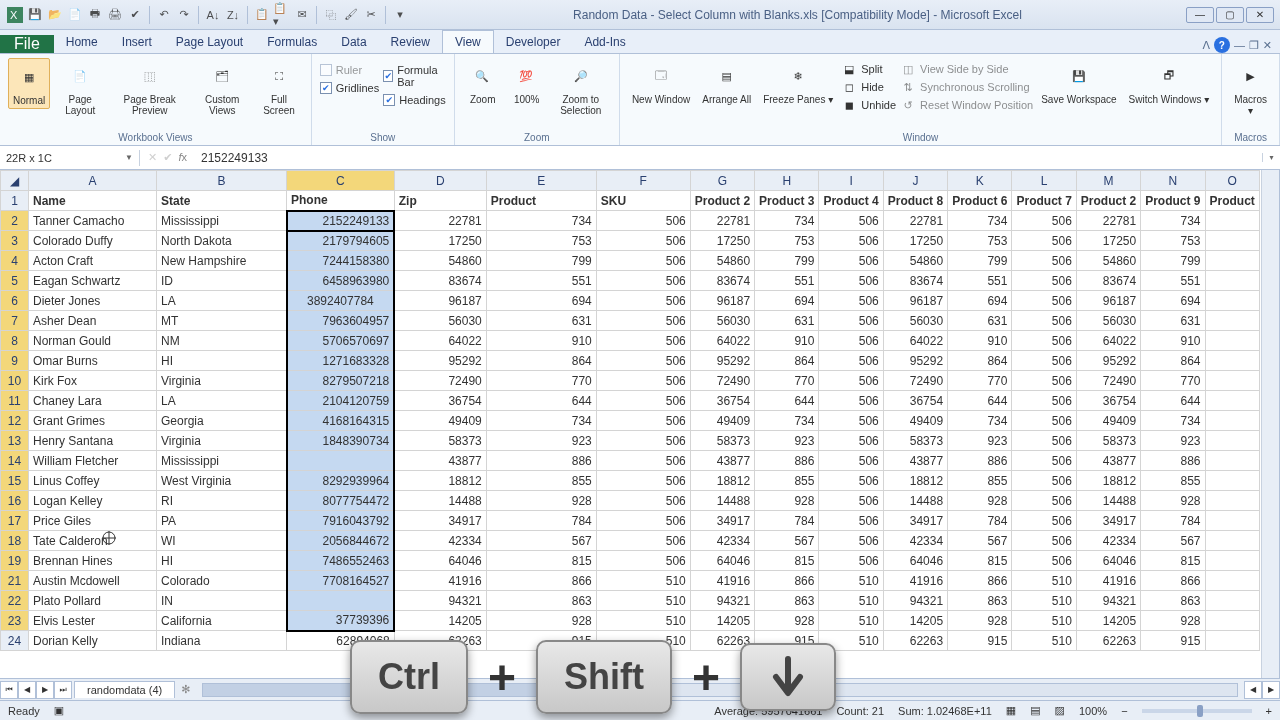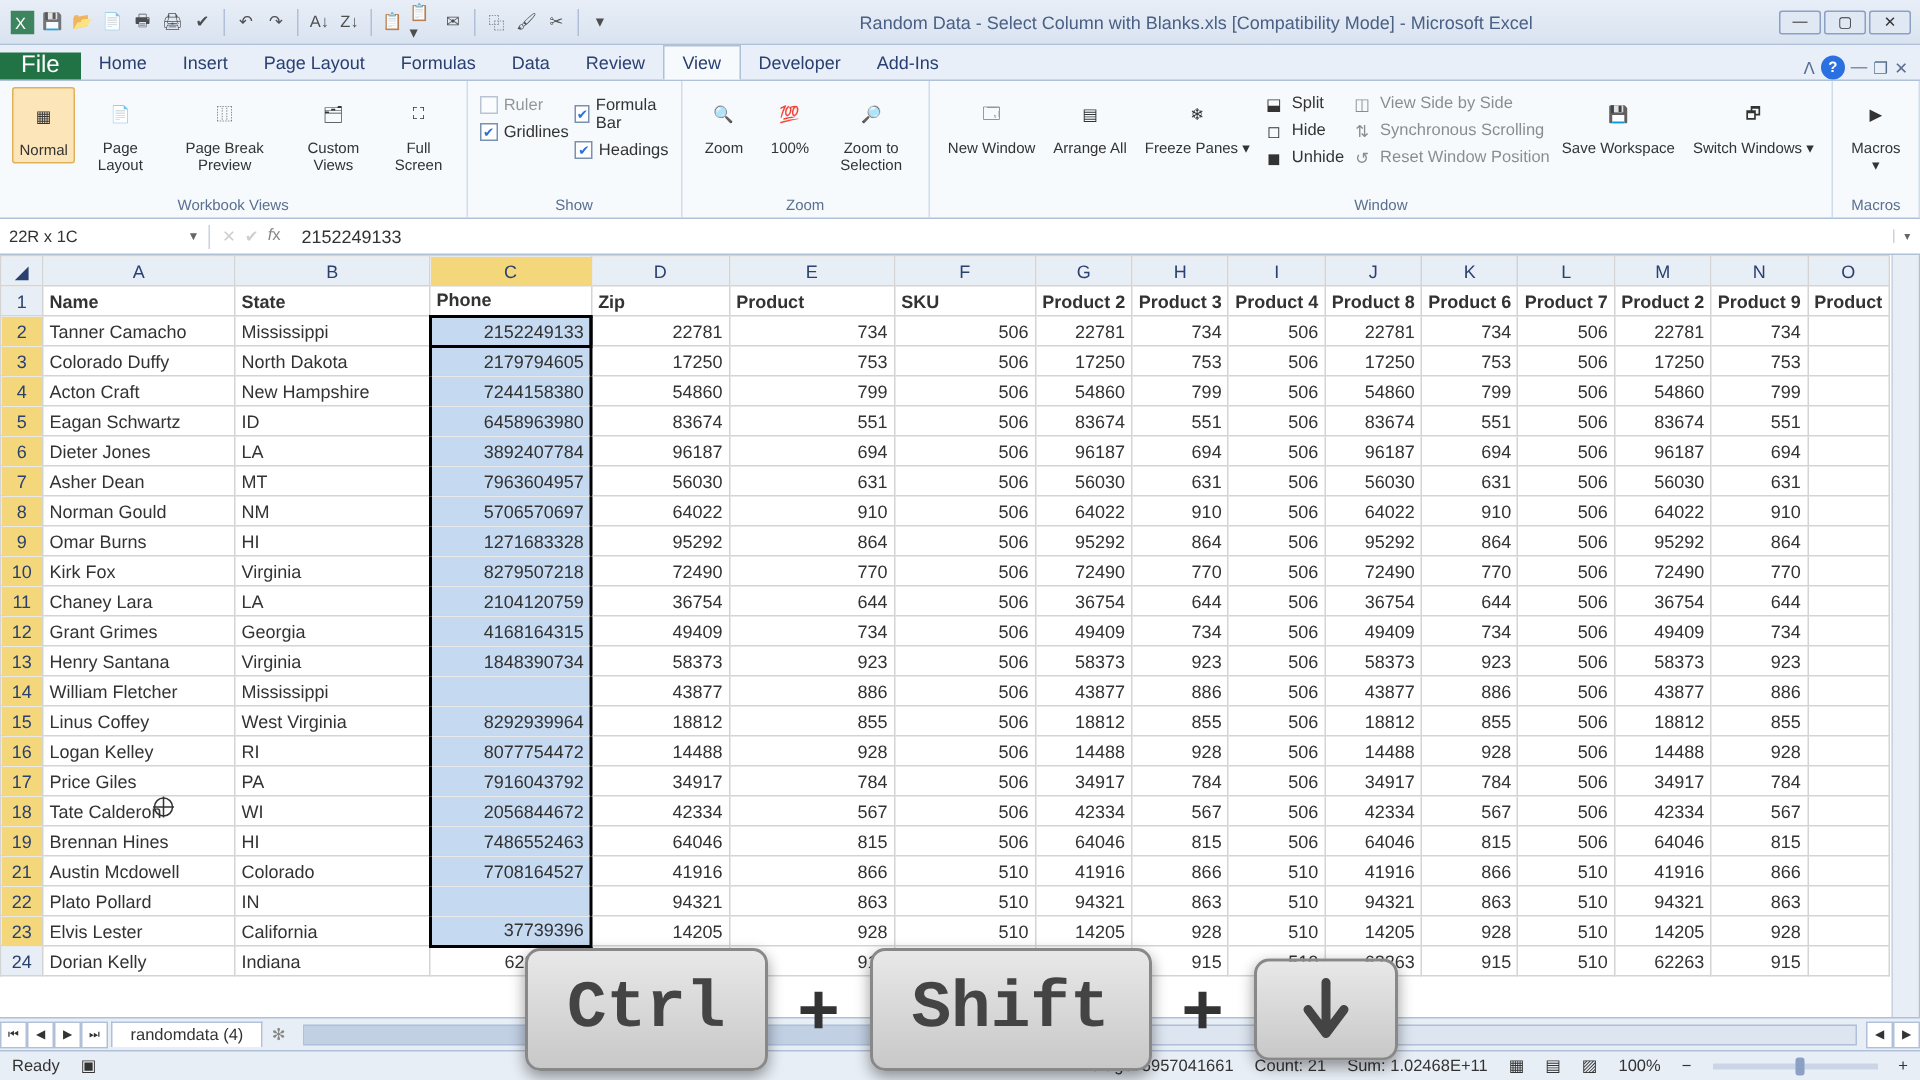--- a/index.html
+++ b/index.html
@@ -72,21 +72,21 @@
 .hscroll-thumb { position:absolute; left:0; top:0; bottom:0; width:40%; background:#c2d0e4; }
 
 
 .status-bar { height:20px; background:#e8eef6; border-top:1px solid #b0c0d8; display:flex; align-items:center; font-size:11px; padding:0 8px; gap:14px; }
 .status-spacer { flex:1; }
 .zoom-slider { width:110px; height:4px; background:#cad6e8; position:relative; }
 .zoom-slider::after { content:""; position:absolute; left:50%; top:-4px; width:6px; height:12px; background:#8aa0c5; border-radius:2px; }
 
 
 .key-overlay { position:fixed; bottom:6px; left:350px; display:flex; align-items:center; gap:20px; z-index:50; }
-.key-cap { background:linear-gradient(#e8e8e8,#c8c8c8); border:2px solid #888; border-radius:10px; padding:14px 26px; font-size:44px; font-weight:bold; color:#444; box-shadow:0 4px 10px rgba(0,0,0,.4); font-family:Liberation Mono, monospace;}
+.key-cap { background:linear-gradient(#e8e8e8,#c8c8c8); border:2px solid #888; border-radius:10px; padding:14px 26px; font-size:36px; font-weight:bold; color:#444; box-shadow:0 4px 10px rgba(0,0,0,.4); font-family:Liberation Sans, sans-serif;}
 .key-arrow { padding:10px 26px;}
 .key-plus { font-size:48px; color:#333; font-weight:bold; }
 
 .cursor-plus { position:absolute; left:100px; top:359px; z-index:30; font-size:14px; pointer-events:none; }
 .cursor-plus::before { content:""; position:absolute; width:16px; height:16px; }
 
 
 svg { display:block; }
 </style>
 </head>
@@ -438,21 +438,21 @@
           <td class="num">551</td>
           <td class="num">506</td>
           <td class="num">83674</td>
           <td class="num">551</td>
           <td class="num"></td>
         </tr>
         <tr>
           <th class="rowh sel-row">6</th>
           <td class="txt">Dieter Jones</td>
           <td class="txt">LA</td>
-          <td class="num sel-cell" style="border-left: 2px solid rgb(0, 0, 0); border-right: 2px solid rgb(0, 0, 0);">3892407784</td>
+          <td class="num sel-cell" style="border-left: 2px solid rgb(0, 0, 0); border-right: 2px solid rgb(0, 0, 0); text-align: center;">3892407784</td>
           <td class="num">96187</td>
           <td class="num">694</td>
           <td class="num">506</td>
           <td class="num">96187</td>
           <td class="num">694</td>
           <td class="num">506</td>
           <td class="num">96187</td>
           <td class="num">694</td>
           <td class="num">506</td>
           <td class="num">96187</td>

